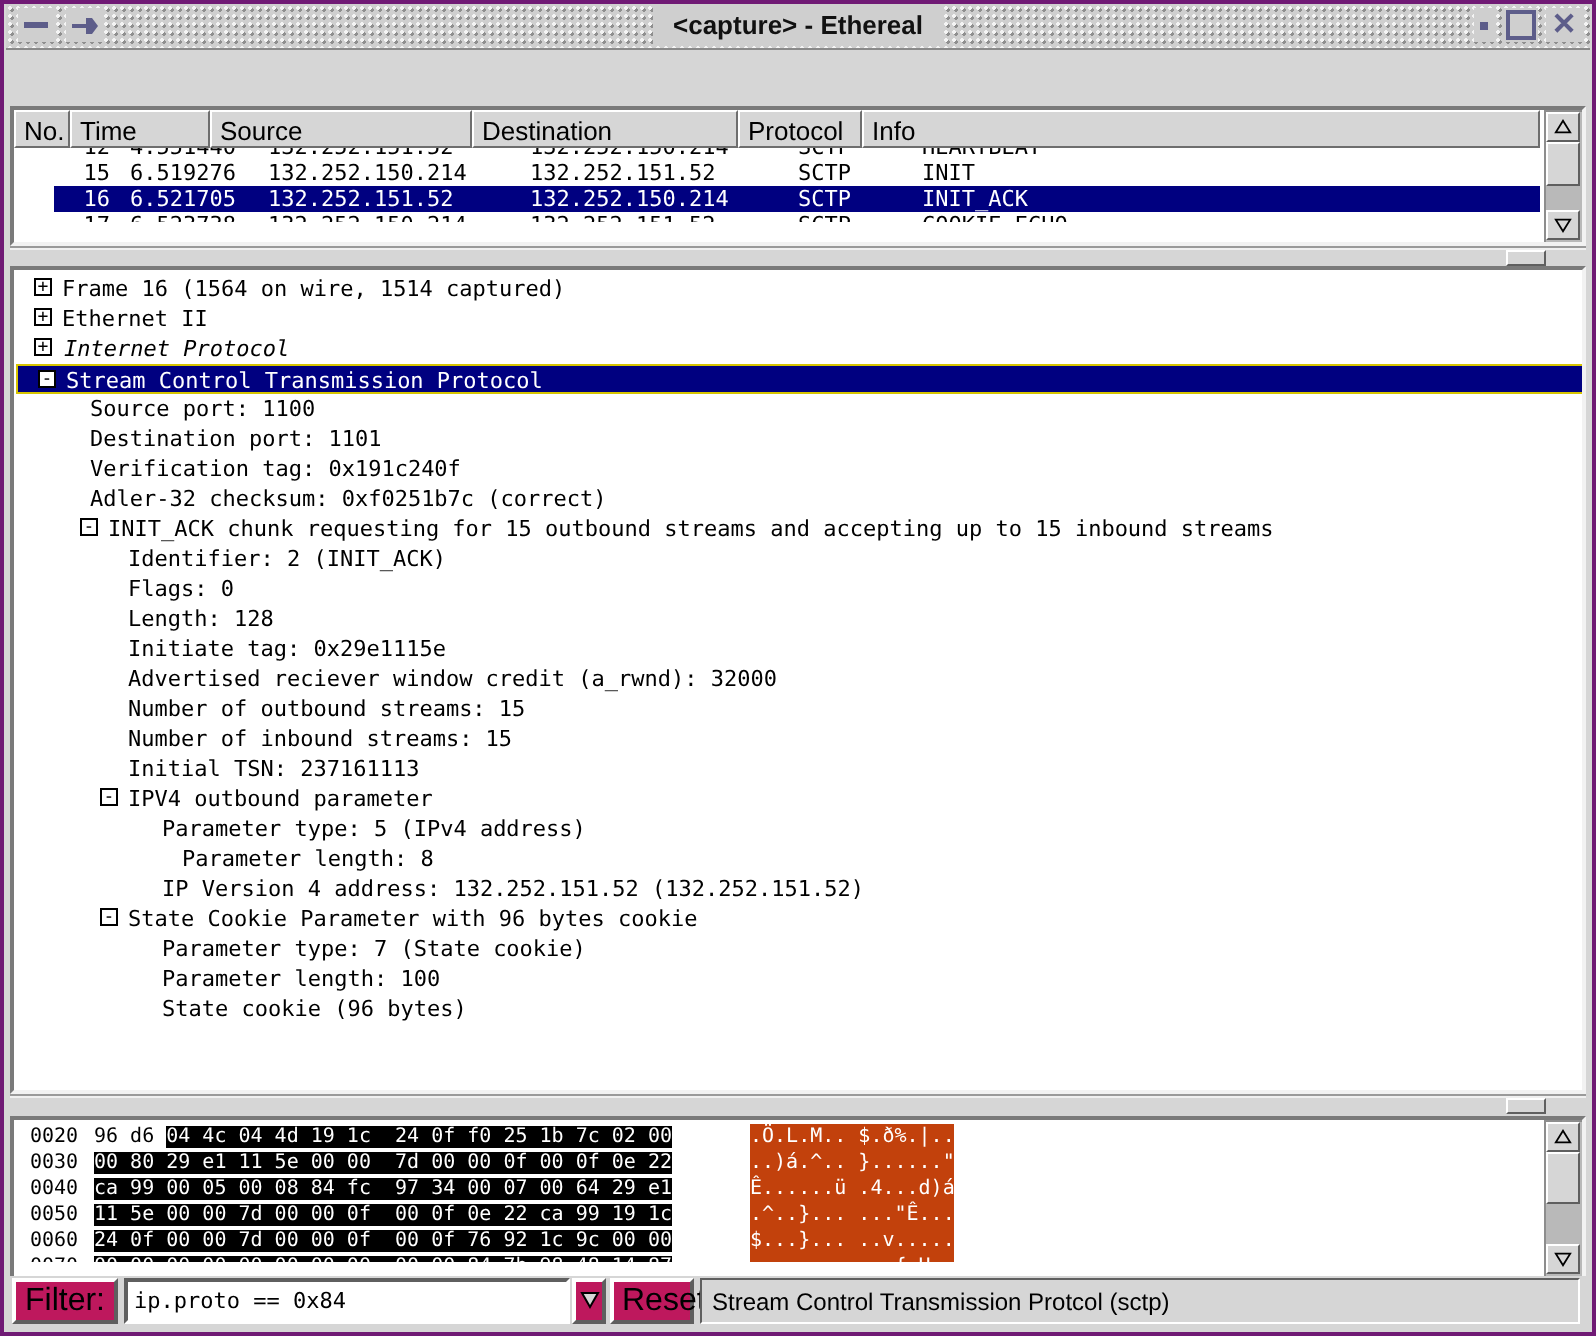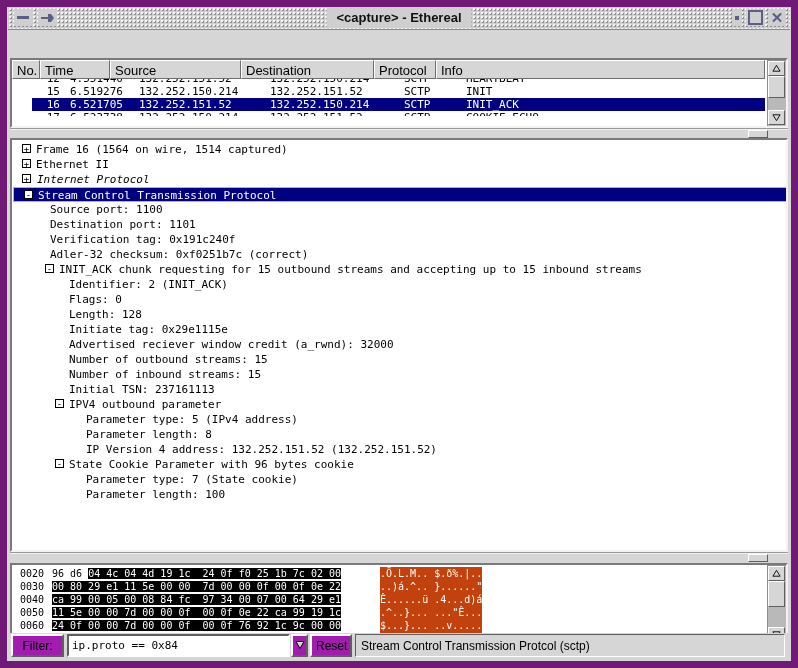--- a/index.html
+++ b/index.html
@@ -1,17 +1,17 @@
 <!DOCTYPE html>
 <html><head>
 <meta charset="utf-8">
 <style>
   html,body{margin:0;padding:0;background:#888;}
   .window{position:relative;width:798px;height:668px;background:#d6d6d6;
-    font-family:"Liberation Sans",sans-serif;border:7px solid #701a75;box-sizing:border-box;overflow:hidden;}
+    font-family:"Liberation Sans",sans-serif;border:2px solid #701a75;box-sizing:border-box;overflow:hidden;}
   
   .titlebar{position:absolute;left:1px;top:0;right:1px;height:22px;background:#cfcfcf;
     background-image:radial-gradient(circle,#f4f4f4 0.8px,transparent 1px),radial-gradient(circle,#8f8f8f 0.8px,transparent 1px);
     background-size:4px 4px,4px 4px;background-position:0 0,1px 1px;border-bottom:1px solid #8a8a8a;}
   .tb-title{position:absolute;left:50%;top:1px;transform:translateX(-50%);background:#cfcfcf;
     padding:2px 10px 2px 10px;font-weight:bold;font-size:13px;color:#111;white-space:nowrap;}
   .tb-btn{position:absolute;top:2px;width:18px;height:17px;background:#cfcfcf;display:flex;align-items:center;justify-content:center;cursor:default;}
   .tb-left1{left:6px;} .tb-left2{left:30px;}
   .tb-r1{right:48px;width:10px;} .tb-r2{right:26px;} .tb-r3{right:4px;}
   .dash{width:12px;height:3px;background:#5d5d8a;}
@@ -59,22 +59,22 @@
   .vscroll{position:absolute;top:0;bottom:0;right:0;width:19px;background:#b9b9b9;box-shadow:inset 1px 1px 0 #8d8d8d;}
   .sb-btn{position:absolute;left:1px;right:1px;height:15px;background:#d6d6d6;border:1px solid;border-color:#ffffff #5f5f5f #5f5f5f #ffffff;box-sizing:border-box;display:flex;align-items:center;justify-content:center;}
   .sb-up{top:1px;} .sb-down{bottom:1px;}
   .sb-thumb{position:absolute;left:1px;right:1px;background:#d6d6d6;border:1px solid;border-color:#ffffff #5f5f5f #5f5f5f #ffffff;box-sizing:border-box;}
   
   .gutter{position:absolute;left:3px;right:3px;height:10px;background:#d6d6d6;border-top:1px solid #9a9a9a;box-shadow:0 1px 0 #f0f0f0 inset;}
   .g1{top:121px;} .g2{top:545px;}
   .gutter-handle{position:absolute;right:20px;top:1px;width:20px;height:8px;background:#d6d6d6;border:1px solid;border-color:#ffffff #5f5f5f #5f5f5f #ffffff;box-sizing:border-box;}
   
   .statusbar{position:absolute;left:0;right:0;bottom:2px;height:26px;background:#d6d6d6;}
-  .gbtn{position:absolute;top:1px;height:23px;background:#a21caf;border:2px solid;border-color:#ffffff #5f5f5f #5f5f5f #ffffff;
-    font-family:"Liberation Sans",sans-serif;font-size:12px;color:#000;padding:0 4px;box-sizing:border-box;}
+  .gbtn{position:absolute;top:1px;height:23px;background:#be185d;border:2px solid;border-color:#ffffff #5f5f5f #5f5f5f #ffffff;
+    font-family:"Liberation Sans",sans-serif;font-size:16px;color:#000;padding:0 4px;box-sizing:border-box;}
   .filter-btn{left:4px;width:53px;}
   .entry{position:absolute;left:60px;top:1px;width:223px;height:23px;background:#fff;border:2px solid;border-color:#5f5f5f #ffffff #ffffff #5f5f5f;
     box-sizing:border-box;font-family:"DejaVu Sans Mono",monospace;font-size:11px;padding:0 3px;color:#000;outline:none;}
   .drop-btn{left:284px;width:17px;padding:0;}
   .reset-btn{left:303px;width:42px;}
   .status-field{position:absolute;left:348px;right:6px;top:1px;height:23px;background:#d6d6d6;
     border:1px solid;border-color:#5f5f5f #ffffff #ffffff #5f5f5f;box-sizing:border-box;
     font-size:12px;padding:4px 0 0 5px;color:#000;white-space:nowrap;overflow:hidden;}
   .tri{display:block;}
 </style>
@@ -232,34 +232,37 @@
           <span class="txt" style="left: 57px;">Initial TSN: 237161113</span>
         </div>
         <div class="tree-row">
           <span class="expander" style="left: 43px;">-</span>
           <span class="txt" style="left: 57px;">IPV4 outbound parameter</span>
         </div>
         <div class="tree-row">
           <span class="txt" style="left: 74px;">Parameter type: 5 (IPv4 address)</span>
         </div>
         <div class="tree-row">
-          <span class="txt" style="left: 74px;">Parameter length: 8</span>
+          <span class="txt" style="left: 84px;">Parameter length: 8</span>
         </div>
         <div class="tree-row">
           <span class="txt" style="left: 74px;">IP Version 4 address: 132.252.151.52 (132.252.151.52)</span>
         </div>
         <div class="tree-row">
           <span class="expander" style="left: 43px;">-</span>
           <span class="txt" style="left: 57px;">State Cookie Parameter with 96 bytes cookie</span>
         </div>
         <div class="tree-row">
           <span class="txt" style="left: 74px;">Parameter type: 7 (State cookie)</span>
         </div>
         <div class="tree-row">
           <span class="txt" style="left: 74px;">Parameter length: 100</span>
+        </div>
+        <div class="tree-row">
+          <span class="txt" style="left: 74px;">State cookie (96 bytes)</span>
         </div>
       </div>
   </div>
 
   <div class="gutter g2">
     <div class="gutter-handle"></div>
   </div>
 
   <div class="pane hex-pane">
     <div class="hex-body" id="hex-body">

